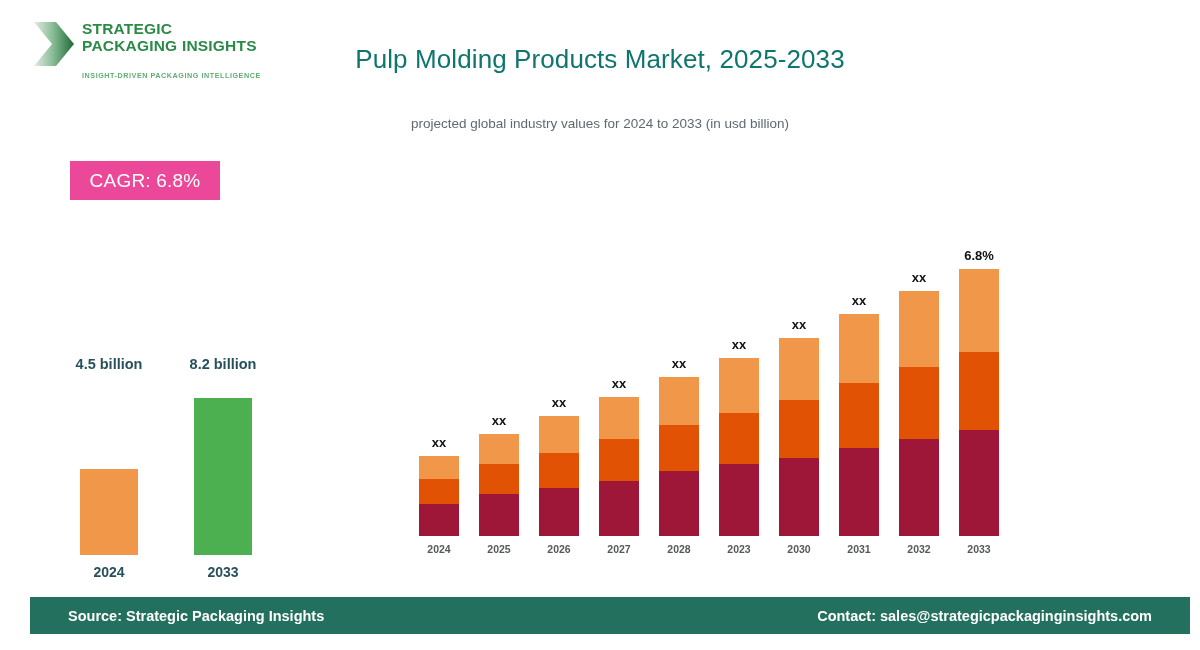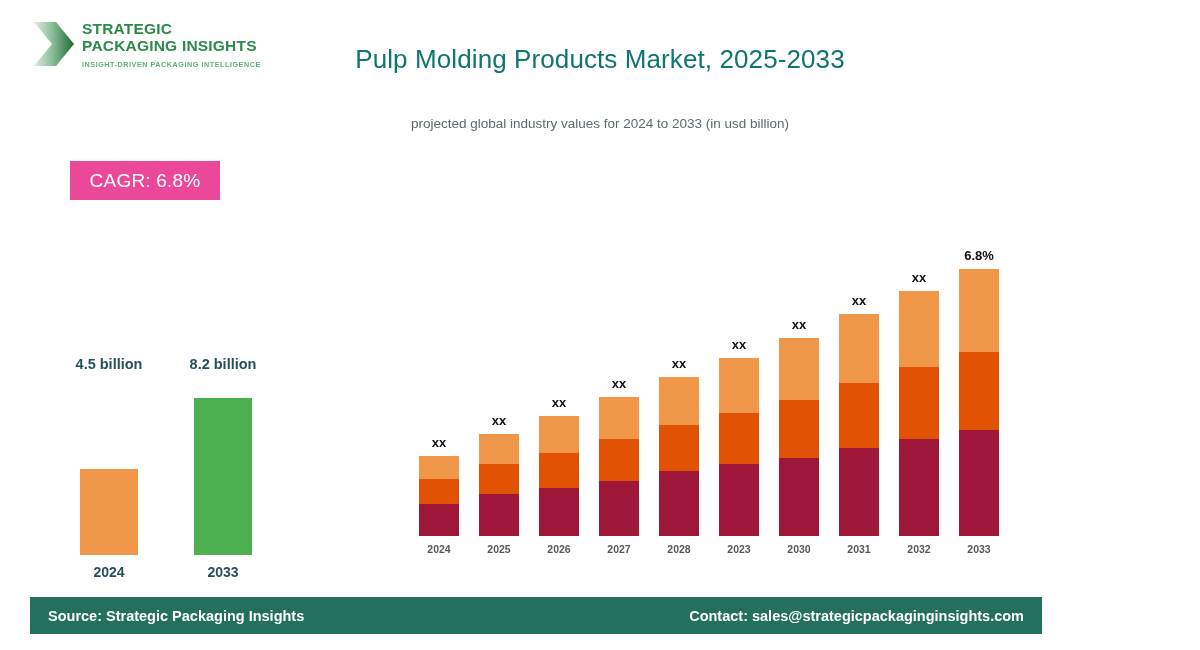--- a/index.html
+++ b/index.html
@@ -9,21 +9,21 @@
   }
   
   #logo{position:absolute;left:30px;top:18px;width:250px;height:60px;}
   #logo-mark{position:absolute;left:0;top:0;width:48px;height:52px;}
   #logo-text{position:absolute;left:52px;top:2px;}
   .logo-line{
     font-size:15.5px;font-weight:bold;color:#2a8a46;letter-spacing:.2px;
     line-height:1.12;white-space:nowrap;
   }
   #logo-tagline{
-    font-size:7.2px;color:#5fae72;letter-spacing:.55px;margin-top:5px;
+    font-size:7.2px;color:#5fae72;letter-spacing:.55px;margin-top:16px;
     white-space:nowrap;font-weight:bold;
   }
   
   #chart-title{
     position:absolute;left:0;top:44px;width:1200px;text-align:center;
     font-size:26px;color:#0f766e;font-weight:normal;letter-spacing:.1px;
   }
   #chart-subtitle{
     position:absolute;left:0;top:116px;width:1200px;text-align:center;
     font-size:13.5px;color:#5d6a6e;
@@ -52,23 +52,23 @@
   .stack-toplabel{
     position:absolute;width:60px;left:-10px;text-align:center;
     font-size:13px;font-weight:bold;color:#121212;
   }
   .stack-year{
     position:absolute;left:-12px;width:64px;text-align:center;
     font-size:10.5px;font-weight:bold;color:#55595b;
   }
   
   #footer{
-    position:absolute;left:30px;top:597px;width:1012px;height:37px;
+    position:absolute;left:30px;top:597px;width:1160px;height:37px;
     background:#22705d;display:flex;align-items:center;
-    justify-content:space-between;box-sizing:border-box;padding:0 18px;
+    justify-content:space-between;box-sizing:border-box;padding:0 38px;
   }
   .footer-text{color:#ffffff;font-size:14.5px;font-weight:bold;white-space:nowrap;}
 </style>
 </head>
 <body>
 
 <div id="logo">
   <div id="logo-mark">
     <svg width="48" height="52" viewBox="0 0 48 52">
       <defs>

